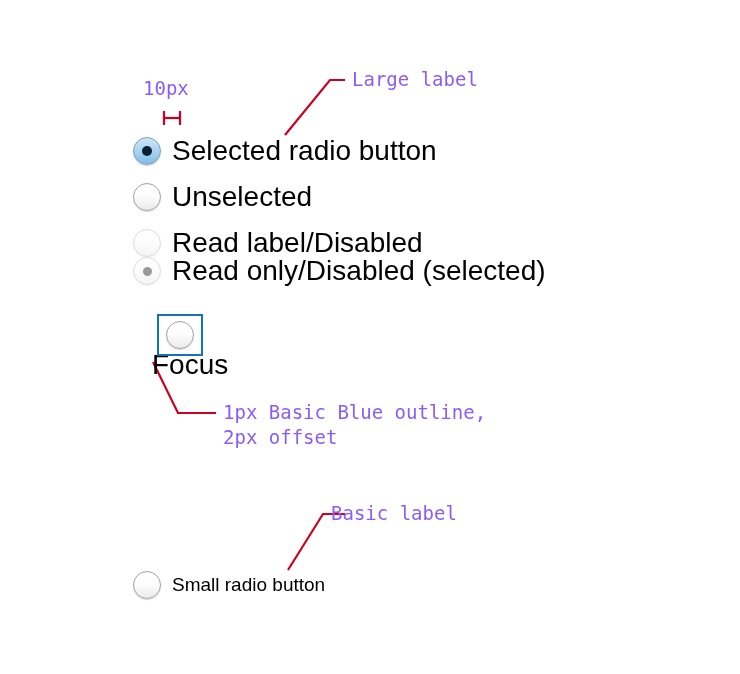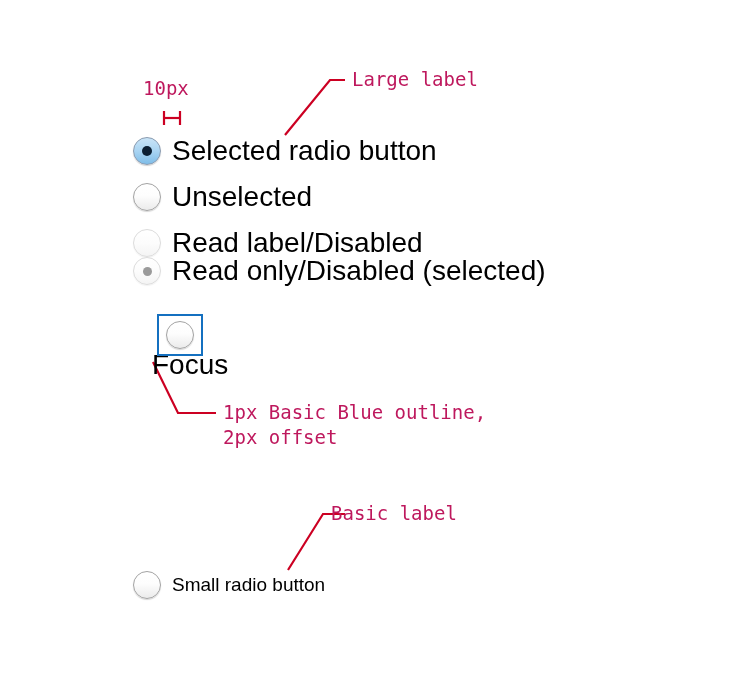--- a/index.html
+++ b/index.html
@@ -28,21 +28,21 @@
     width: 740px;
     height: 674px;
     pointer-events: none;
   }
 
   .anno-text {
     position: absolute;
     font-family: "DejaVu Sans Mono", monospace;
     font-size: 19px;
     line-height: 25px;
-    color: #be185d;
+    color: #8b5cf6;
     white-space: pre;
   }
 
   
   .radio-row {
     position: absolute;
     display: flex;
     align-items: center;
     left: 132px;
   }

